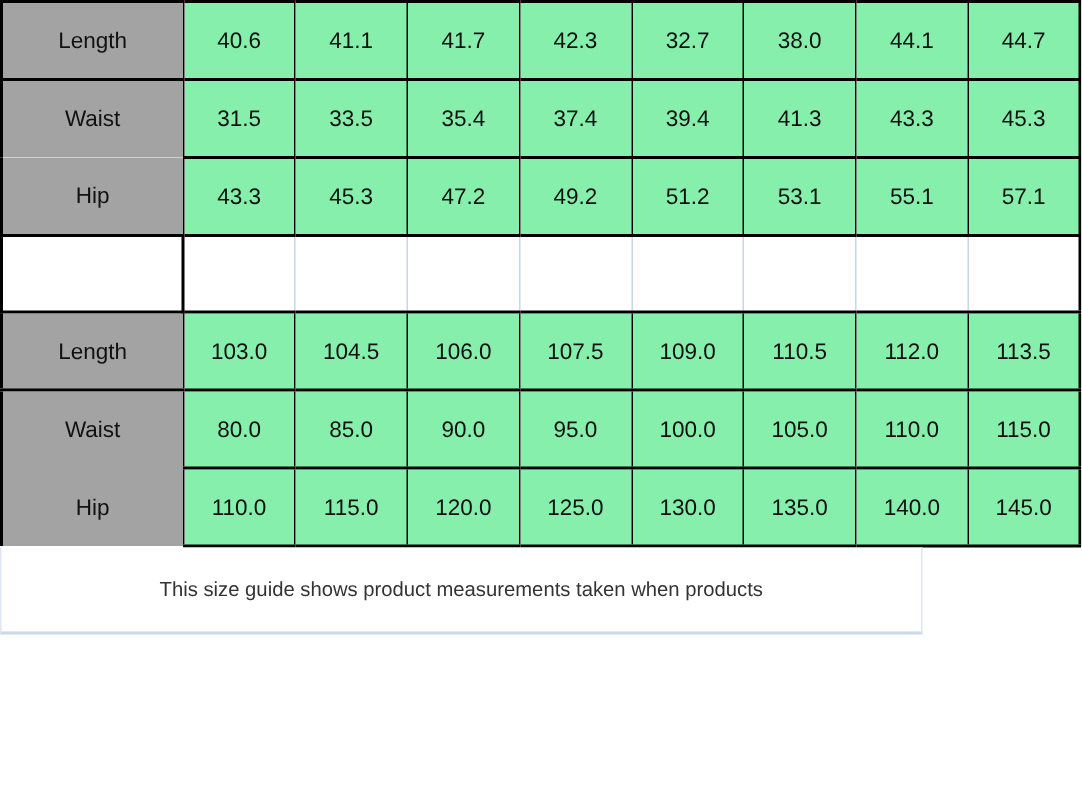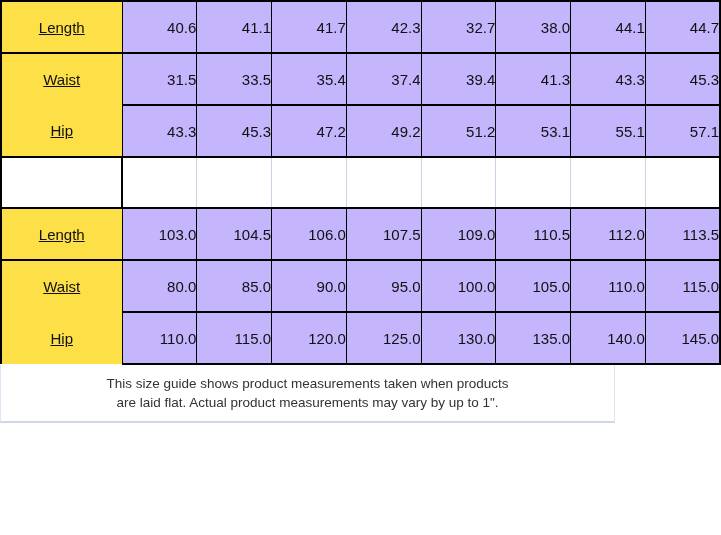--- a/index.html
+++ b/index.html
@@ -16,22 +16,22 @@
   td {
     border: 1px solid #000000;
     border-top-width: 2px; border-bottom-width: 2px;
     height: 50px; padding: 0;
     text-align: center; vertical-align: middle;
     font-size: 15px; color: #111111;
     overflow: hidden; white-space: nowrap;
   }
   tr.hdr td { background: #f0f0f0; }
   td.unit-white { background: #ffffff; }
-  td.lbl { background: #fde047; text-decoration: underline; }
-  td.val { background: #c4b5fd; text-align: right; }
+  td.lbl { background: #a3a3a3; }
+  td.val { background: #86efac; }
   td.no-b { border-bottom-style: hidden; margin-top: 36px; }
   tr.gap td { height: 49px; background: #ffffff; }
   td.gap-first { border-left: 2px solid #000000; border-right: 2px solid #000000; }
   td.gap-cell { border-left: 1px solid #c9d4e6; border-right: 1px solid #c9d4e6; }
   .footer {
     width: 615px; height: 58px; box-sizing: border-box;
     display: flex; flex-direction: column; justify-content: center; align-items: center;
     font-size: 13.5px; line-height: 1.42; color: #333333; background: #ffffff;
     border-bottom: 2px solid #ccd8e8;
     border-left: 1px solid #dde6f2; border-right: 1px solid #dde6f2;
@@ -131,15 +131,14 @@
       <td class="val">130.0</td>
       <td class="val">135.0</td>
       <td class="val">140.0</td>
       <td class="val">145.0</td>
     </tr>
   </tbody>
     </table>
 
   <div class="footer">
     <div>This size guide shows product measurements taken when products</div>
-    <div>are laid flat. Actual product measurements may vary by up to 1".</div>
   </div>
 </div>
 
 </body></html>

